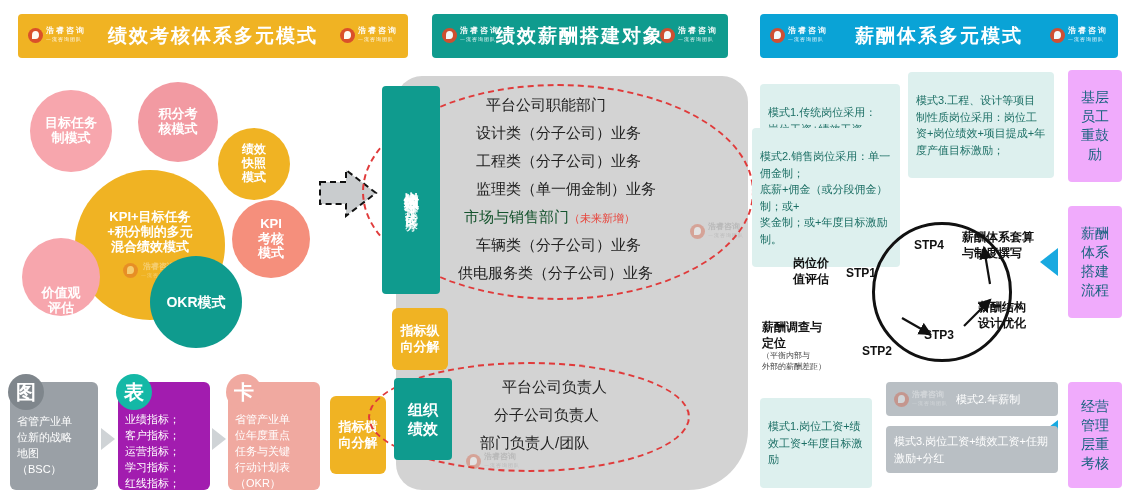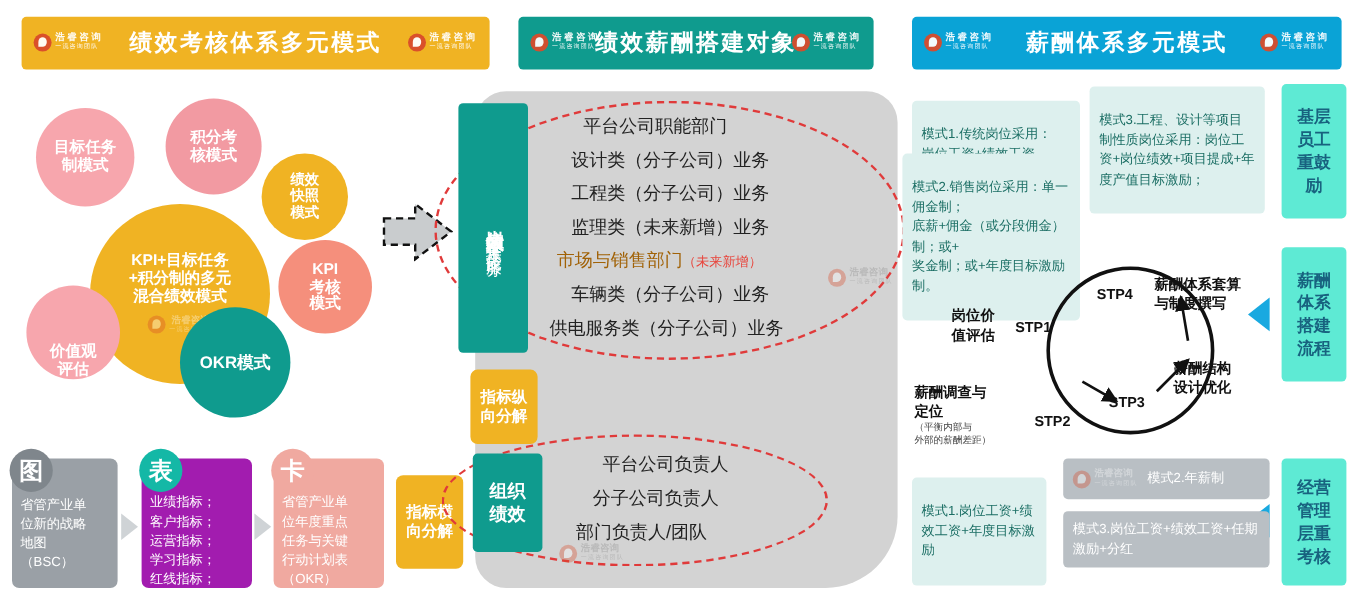--- a/index.html
+++ b/index.html
@@ -36,21 +36,21 @@
   .circ{border-radius:50%;display:flex;align-items:center;justify-content:center;text-align:center;color:#fff;font-weight:bold;line-height:1.15;}
 
   
   .grayblob{background:#d3d3d3;border-radius:26px 26px 60px 26px;}
 
   
   .tealbox{background:#0f9b8e;color:#fff;border-radius:4px;display:flex;align-items:center;justify-content:center;font-weight:bold;}
 
   
   .listitem{font-size:15px;color:#222;white-space:nowrap;}
-  .listitem .red{color:#a16207;}
+  .listitem .red{color:#14532d;}
   .listitem .small-red{font-size:11px;color:#e8453c;}
 
   
   .dashel{border:2px dashed #e03a3a;border-radius:50%;}
 
   
   .ynote{background:#f0b323;color:#fff;font-weight:bold;border-radius:6px;font-size:13px;line-height:1.25;}
 
   
   .flowbox{border-radius:6px;font-size:11px;line-height:1.45;color:#fff;padding:6px 7px;}
@@ -58,21 +58,21 @@
   .fb-teal{background:#a21caf;}
   .fb-pink{background:#f0a9a0;}
   .circ-label{border-radius:50%;display:flex;align-items:center;justify-content:center;color:#fff;font-weight:bold;font-size:20px;}
 
   
   .arrow-r{width:0;height:0;border-top:11px solid transparent;border-bottom:11px solid transparent;border-left:14px solid #cfd3d6;}
   .arrow-l{width:0;height:0;border-top:14px solid transparent;border-bottom:14px solid transparent;border-right:18px solid #19a9e0;}
 
   
   .mint{background:#ddf0ee;border-radius:4px;color:#1b6e64;font-size:11px;line-height:1.5;padding:20px 8px;}
-  .bluebox{background:#5eead4;border-radius:4px;color:#18627f;font-weight:bold;text-align:center;font-size:14px;line-height:1.35;}
+  .bluebox{background:#f0abfc;border-radius:4px;color:#18627f;font-weight:normal;text-align:center;font-size:14px;line-height:1.35;}
   .graybox{background:#b9bfc4;border-radius:4px;color:#fff;font-size:11px;line-height:1.5;padding:7px 8px;}
 
   
   .stpcircle{border:3px solid #111;border-radius:50%;}
   .stp{font-size:12px;font-weight:bold;color:#111;}
   .cap{font-size:12px;font-weight:bold;color:#111;line-height:1.3;}
   .cap small{display:block;font-size:8px;font-weight:normal;color:#444;}
 </style>
 </head>
 <body>
@@ -212,21 +212,21 @@
     <span class="vert" style="font-size:13px;font-weight:normal;">管理</span>
     <span class="vert" style="font-size:13px;font-weight:normal;">技术</span>
     <span class="vert" style="font-size:13px;font-weight:normal;">技能</span>
     <span class="vert" style="font-size:13px;font-weight:normal;">服务</span>
   </div>
 
   <div class="abs" style="left:456px;top:96px;width:290px;">
     <div class="listitem" style="margin:0 0 9px 30px;"><span>平台公司职能部门</span></div>
     <div class="listitem" style="margin:0 0 9px 20px;"><span>设计类（分子公司）业务</span></div>
     <div class="listitem" style="margin:0 0 9px 20px;"><span>工程类（分子公司）业务</span></div>
-    <div class="listitem" style="margin:0 0 9px 20px;"><span>监理类（未来新增）业务</span></div>
+    <div class="listitem" style="margin:0 0 9px 20px;"><span>监理类（单一佣金制）业务</span></div>
     <div class="listitem" style="margin:0 0 9px 8px;">
       <span class="red">市场与销售部门</span><span class="small-red">（未来新增）</span>
     </div>
     <div class="listitem" style="margin:0 0 9px 20px;"><span>车辆类（分子公司）业务</span></div>
     <div class="listitem" style="margin:0 0 0 2px;"><span>供电服务类（分子公司）业务</span></div>
   </div>
 
   <div class="abs logo-badge logo-dark wm" style="left:690px;top:222px;">
     <span class="dot"></span>
     <span class="txt"><span>浩睿咨询</span><small>一流咨询团队</small></span>

